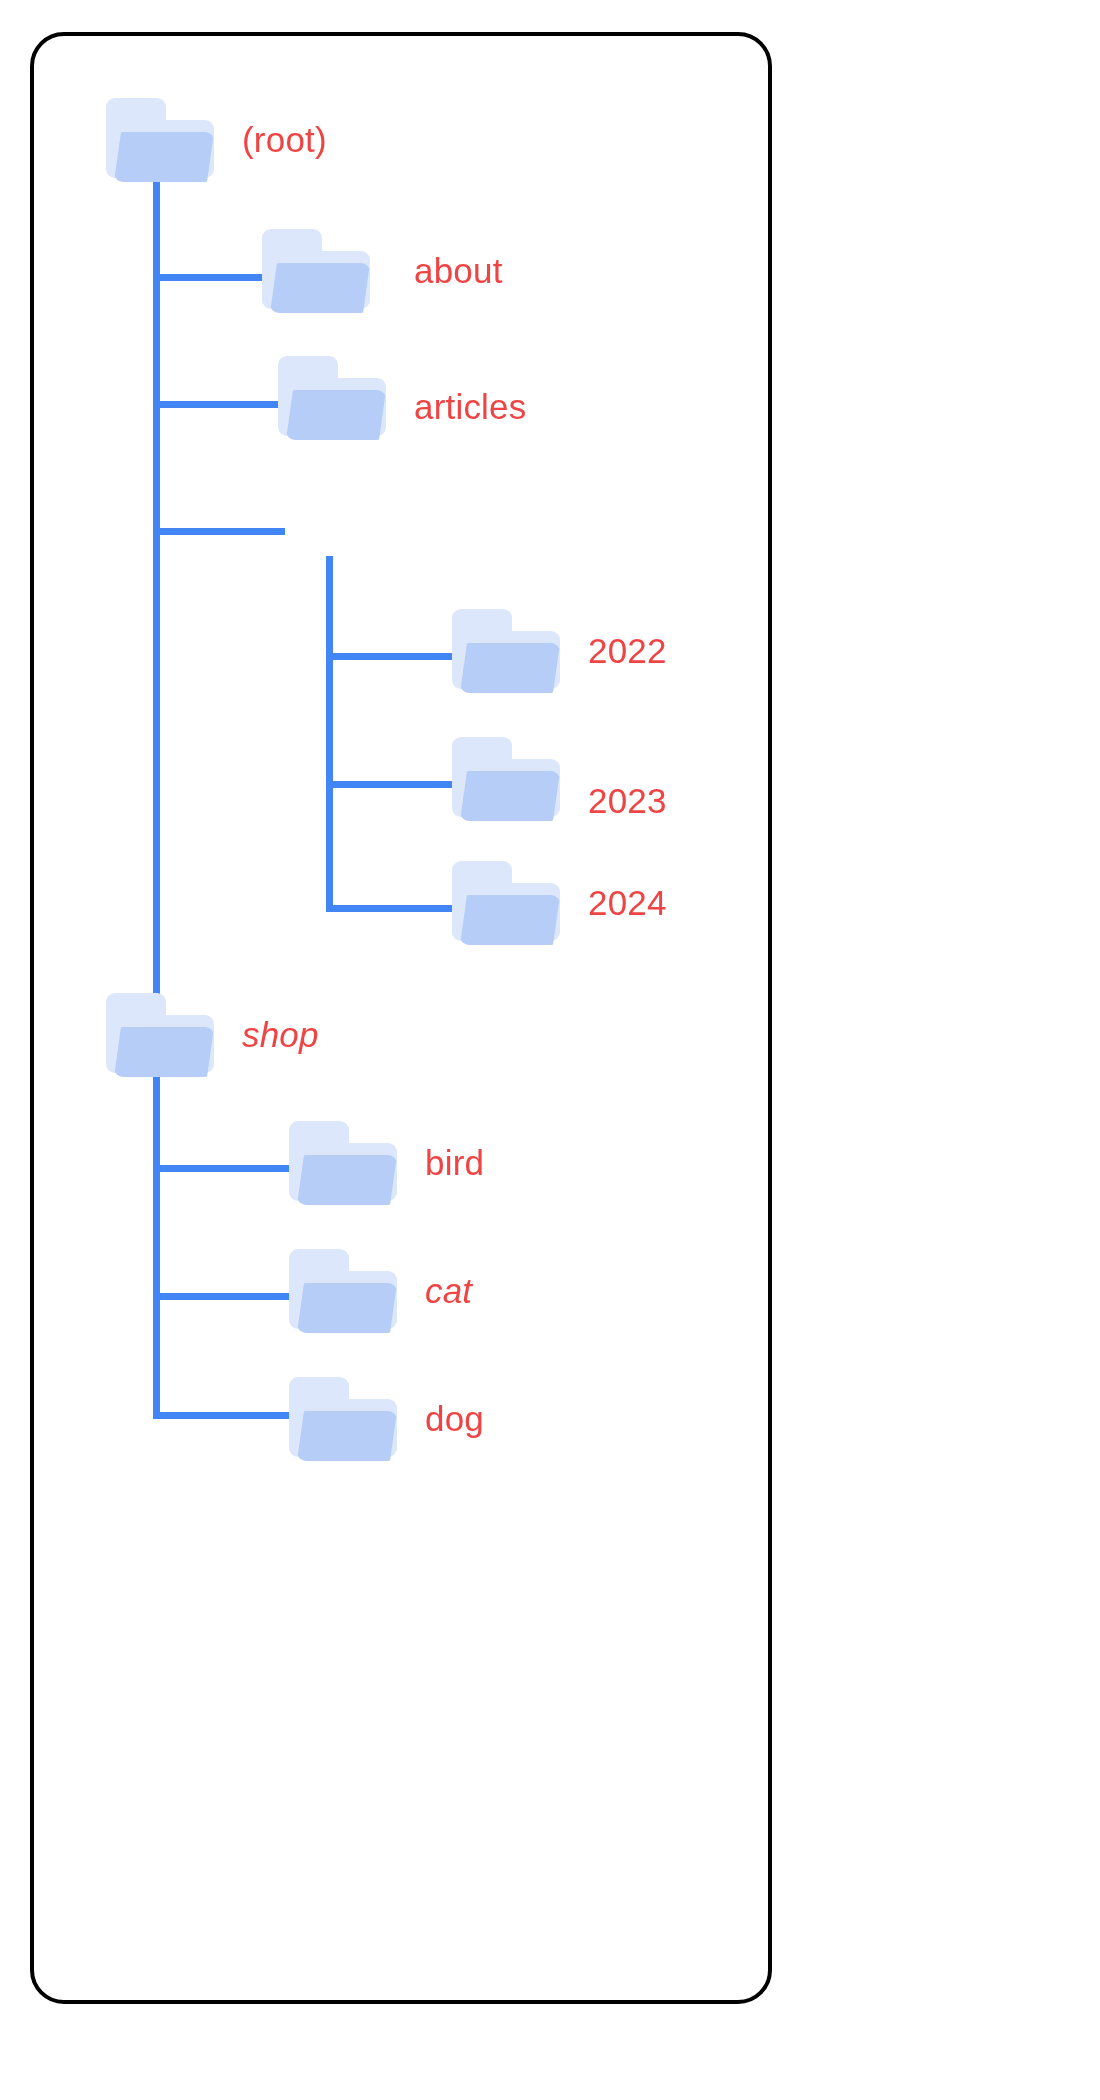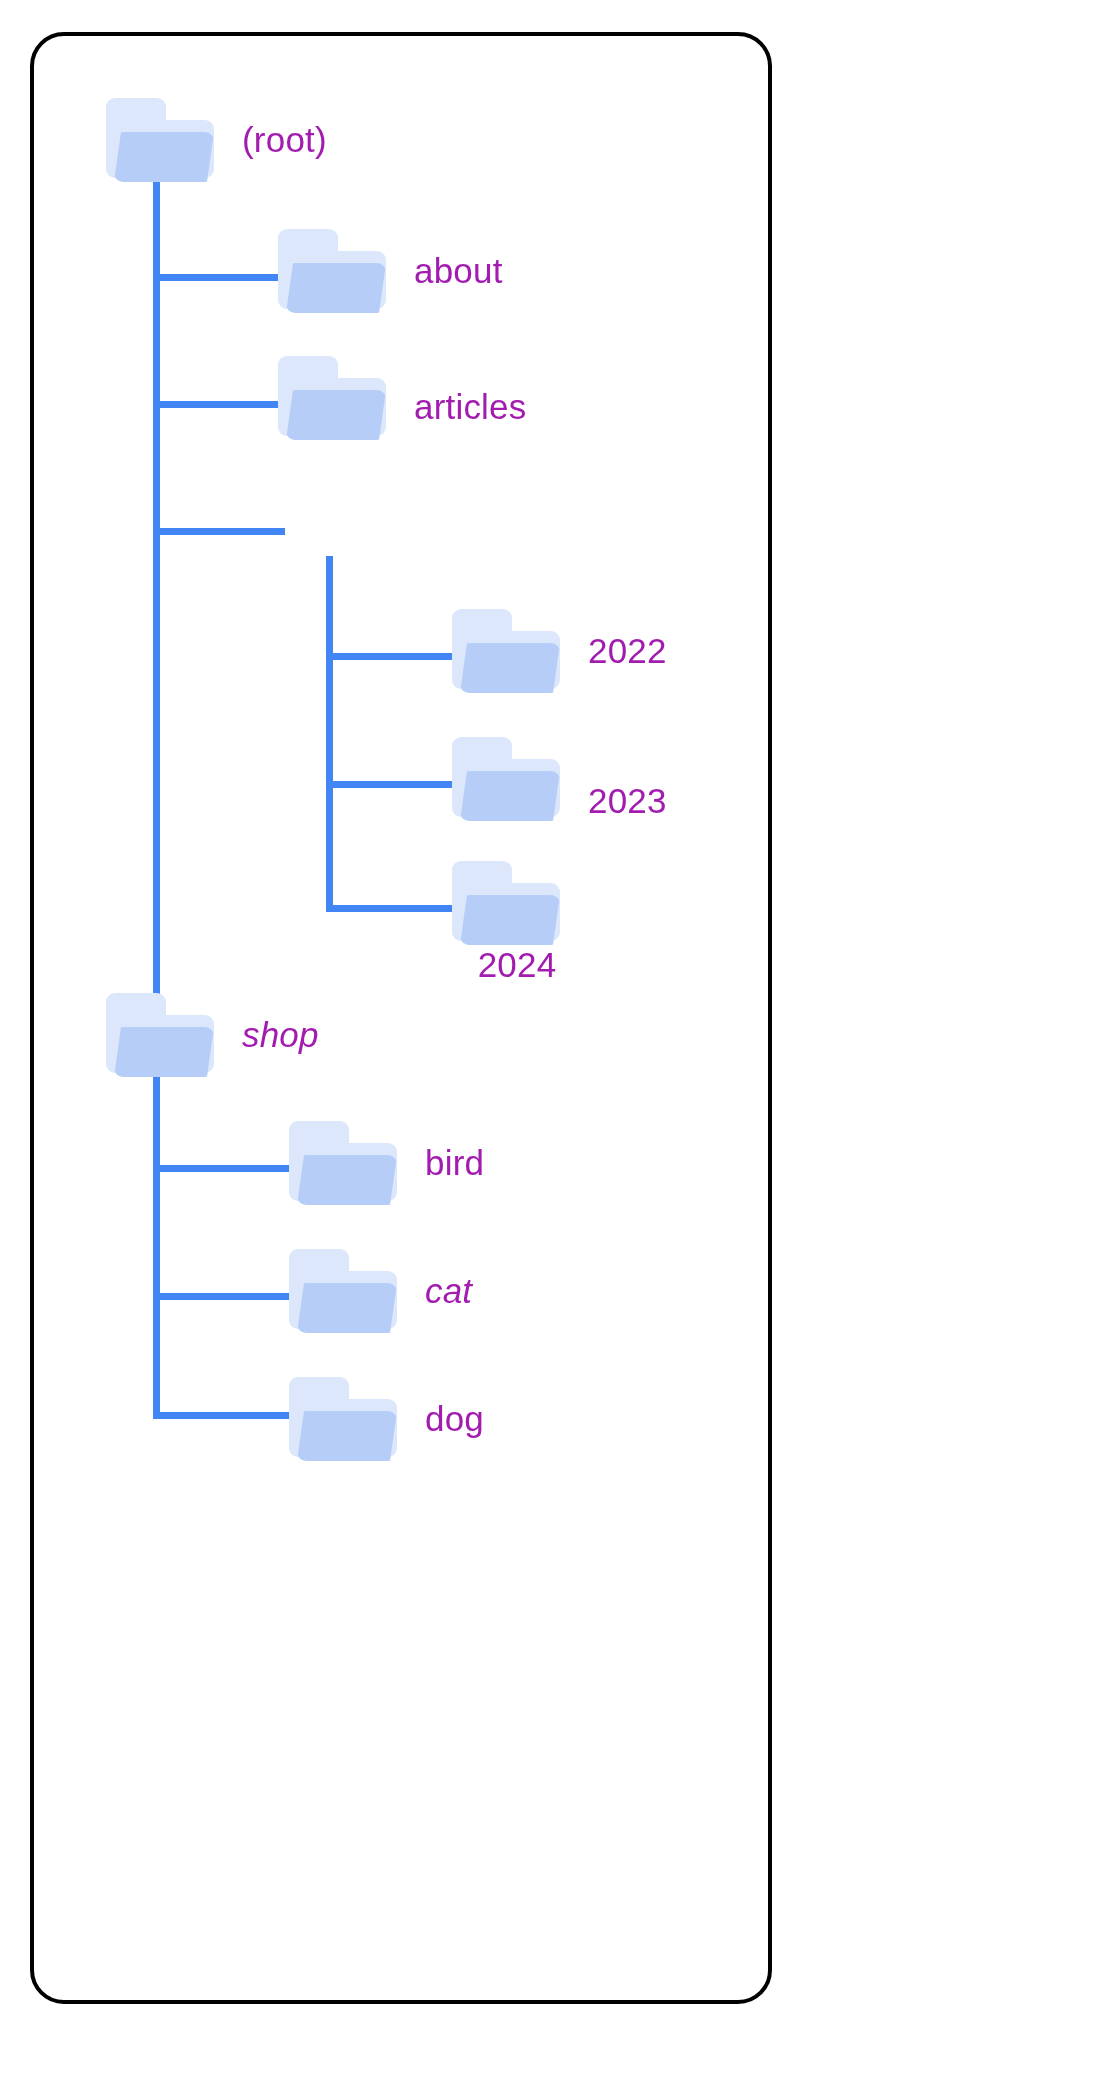--- a/index.html
+++ b/index.html
@@ -64,21 +64,21 @@
     position:absolute;
     background:#dce7fb;
     border-radius:9px;
   }
   .f-front{
     position:absolute;
     background:#b5cdf7;
     border-radius:9px;
   }
   .label{
-    color:#a21caf;
+    color:#ef4444;
     white-space:nowrap;
     font-weight:400;
     letter-spacing:0.2px;
   }
 </style>
 </head>
 <body>
 
 <div id="stage">
 
@@ -107,21 +107,21 @@
     <div class="node" style="left:100px; top:98px;">
       <div class="folder" style="width:118px;height:84px;">
         <div class="f-back" style="left:6px;  top:0px;  width:60px;  height:34px;"></div>
         <div class="f-mid" style="left:6px;  top:22px; width:108px; height:58px;"></div>
         <div class="f-front" style="left:14px; top:34px; width:100px; height:50px;
                  clip-path:polygon(7% 0%, 100% 0%, 93% 100%, 0% 100%);"></div>
       </div>
       <div class="label" style="font-size:35px; margin-left:24px;">(root)</div>
     </div>
 
-    <div class="node" style="left:272px; top:229px;">
+    <div class="node" style="left:256px; top:229px;gap:16px;">
       <div class="folder" style="width:118px;height:84px;">
         <div class="f-back" style="left:6px;  top:0px;  width:60px;  height:34px;"></div>
         <div class="f-mid" style="left:6px;  top:22px; width:108px; height:58px;"></div>
         <div class="f-front" style="left:14px; top:34px; width:100px; height:50px;
                  clip-path:polygon(7% 0%, 100% 0%, 93% 100%, 0% 100%);"></div>
       </div>
       <div class="label" style="font-size:35px; margin-left:24px;">about</div>
     </div>
 
     <div class="node" style="left:272px; top:356px;">
@@ -148,21 +148,21 @@
     <div class="node" style="left:446px; top:737px;align-items:flex-end;">
       <div class="folder" style="width:118px;height:84px;">
         <div class="f-back" style="left:6px;  top:0px;  width:60px;  height:34px;"></div>
         <div class="f-mid" style="left:6px;  top:22px; width:108px; height:58px;"></div>
         <div class="f-front" style="left:14px; top:34px; width:100px; height:50px;
                  clip-path:polygon(7% 0%, 100% 0%, 93% 100%, 0% 100%);"></div>
       </div>
       <div class="label" style="font-size:35px; margin-left:24px;">2023</div>
     </div>
 
-    <div class="node" style="left:446px; top:861px;flex-direction:column;">
+    <div class="node" style="left:446px; top:861px;">
       <div class="folder" style="width:118px;height:84px;">
         <div class="f-back" style="left:6px;  top:0px;  width:60px;  height:34px;"></div>
         <div class="f-mid" style="left:6px;  top:22px; width:108px; height:58px;"></div>
         <div class="f-front" style="left:14px; top:34px; width:100px; height:50px;
                  clip-path:polygon(7% 0%, 100% 0%, 93% 100%, 0% 100%);"></div>
       </div>
       <div class="label" style="font-size:35px; margin-left:24px;">2024</div>
     </div>
 
     <div class="node" style="left:100px; top:993px;">

